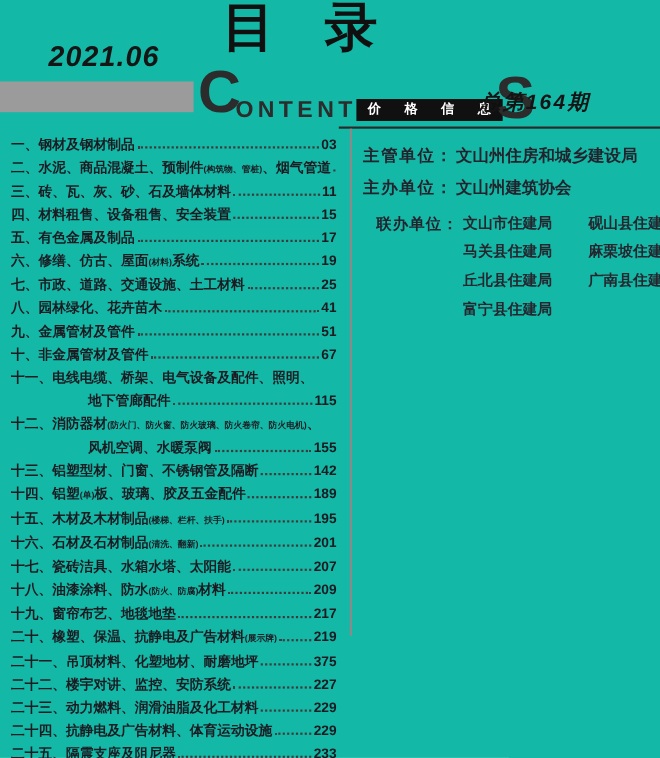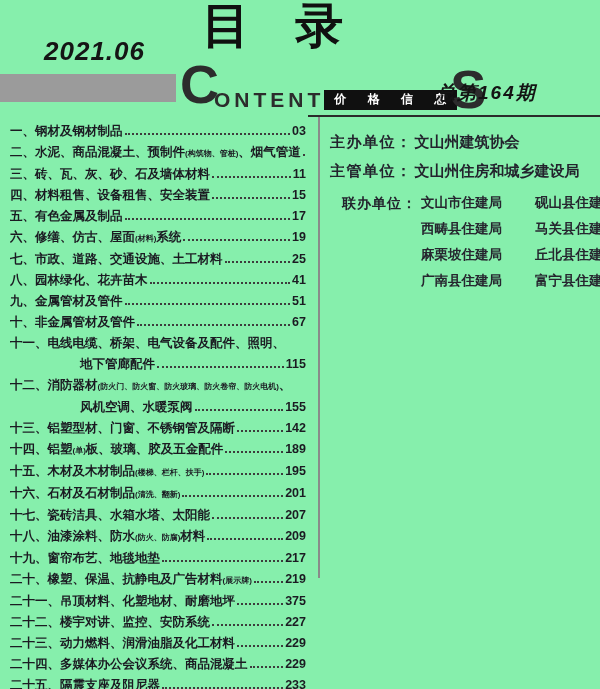--- a/index.html
+++ b/index.html
@@ -1,16 +1,16 @@
 <!DOCTYPE html>
 <html><head>
 <meta charset="utf-8">
 <style>
   html,body{margin:0;padding:0;background:#ffffff;}
-  .page{position:relative;width:600px;height:689px;background:#86efac;overflow:hidden;
+  .page{position:relative;width:600px;height:689px;background:#14b8a6;overflow:hidden;
         font-family:"Liberation Sans","DejaVu Sans",sans-serif;color:#1b1b22;}
 
   
   .issue-date{position:absolute;left:44px;top:36px;font-size:26px;font-weight:bold;
               font-style:italic;letter-spacing:1px;color:#151515;}
   .gray-bar{position:absolute;left:0;top:74px;width:176px;height:28px;background:#9b9b9b;}
   .page-title{position:absolute;left:202px;top:0px;font-size:48px;font-weight:900;
               letter-spacing:16px;color:#101010;white-space:nowrap;line-height:1.1;}
   .contents-logo{position:absolute;left:180px;top:60px;display:flex;align-items:flex-end;}
   .cl-c,.cl-s{font-size:54px;font-weight:bold;line-height:0.92;color:#2c2c2c;}
@@ -268,50 +268,49 @@
         <div class="toc-line">
           <span class="seg">二十三、</span>
           <span class="seg">动力燃料、润滑油脂及化工材料</span>
           <span class="fill"></span>
           <span class="pg">229</span>
         </div>
       </div>
       <div>
         <div class="toc-line">
           <span class="seg">二十四、</span>
-          <span class="seg">多媒体办公会议系统、商品混凝土</span>
+          <span class="seg">抗静电及广告材料、体育运动设施</span>
           <span class="fill"></span>
           <span class="pg">229</span>
         </div>
       </div>
       <div>
         <div class="toc-line">
           <span class="seg">二十五、</span>
           <span class="seg">隔震支座及阻尼器</span>
           <span class="fill"></span>
           <span class="pg">233</span>
         </div>
       </div>
     </div>
 
   <div class="panel">
+    <div class="panel-row">
+      <span class="lbl">主管单位：</span>
+      <span class="val">文山州住房和城乡建设局</span>
+    </div>
     <div class="panel-row">
       <span class="lbl">主办单位：</span>
       <span class="val">文山州建筑协会</span>
-    </div>
-    <div class="panel-row">
-      <span class="lbl">主管单位：</span>
-      <span class="val">文山州住房和城乡建设局</span>
     </div>
     <div class="panel-co">
       <span class="co-label">联办单位：</span>
       <div class="co-grid" id="co-grid">
           <span class="co-item">文山市住建局</span>
           <span class="co-item">砚山县住建局</span>
-          <span class="co-item">西畴县住建局</span>
           <span class="co-item">马关县住建局</span>
           <span class="co-item">麻栗坡住建局</span>
           <span class="co-item">丘北县住建局</span>
           <span class="co-item">广南县住建局</span>
           <span class="co-item">富宁县住建局</span>
         </div>
     </div>
   </div>
 
 </div>

